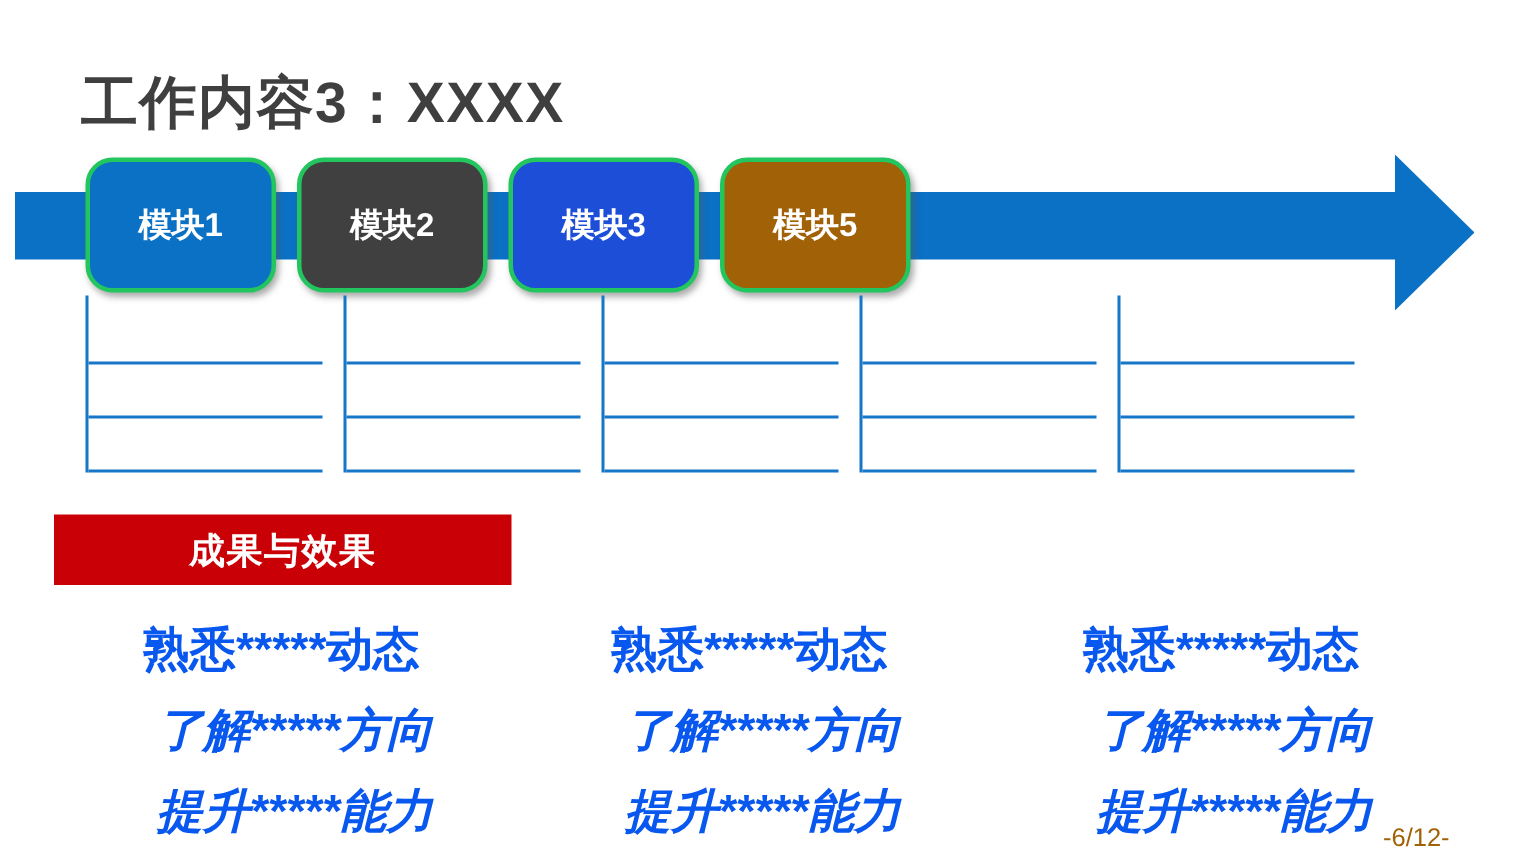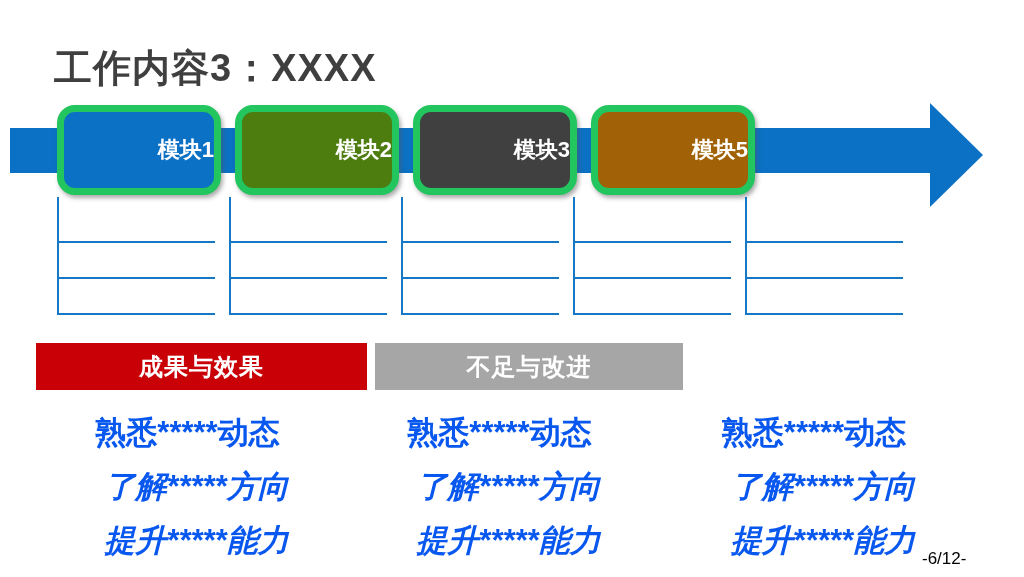--- a/index.html
+++ b/index.html
@@ -24,25 +24,25 @@
   }
   .arrow-head{
     left:930px;top:103px;width:53px;height:104px;
     background:#0b71c4;
     clip-path:polygon(0 0,100% 50%,0 100%);
   }
   .module-boxes-row{
     left:57px;top:105px;display:flex;gap:14px;
   }
   .module-box{
-    width:164px;height:90px;box-sizing:border-box;
+    width:127px;height:90px;box-sizing:border-box;
     background:#0b71c4;
-    border:7px solid #22c55e;border-radius:18px;
+    border:3px solid #22c55e;border-radius:18px;
     box-shadow:2px 3px 4px rgba(90,90,90,0.5);
-    display:flex;align-items:center;justify-content:flex-end;
+    display:flex;align-items:center;justify-content:center;
   }
   .module-label{
     color:#ffffff;font-size:22px;font-weight:700;
   }
 
   
   .module-notes-row{
     left:57px;top:197px;display:flex;gap:14px;
   }
   .module-note-panel{
@@ -57,21 +57,21 @@
   .note-rule-3{top:116px;}
 
   
   .sections-row{
     left:36px;top:343px;display:flex;gap:8px;
   }
   .section-header-bar{
     height:47px;display:flex;align-items:center;justify-content:center;
   }
   .section-header-bar.s0{width:303px;background:#0b71c4;}
-  .section-header-bar.s1{width:331px;background:#c90006;}
+  .section-header-bar.s1{width:305px;background:#c90006;}
   .section-header-bar.s2{width:308px;background:#a6a6a6;}
   .section-title{
     color:#ffffff;font-size:24px;font-weight:700;letter-spacing:1px;
   }
 
   
   .items-row{
     left:36px;top:414px;display:flex;gap:8px;
   }
   .section-item-list{display:flex;flex-direction:column;}
@@ -80,40 +80,40 @@
   .section-item-list.s2{width:308px;}
   .section-item{
     height:38px;margin-bottom:16px;
     display:flex;align-items:center;justify-content:center;
     color:#0857ee;font-size:31px;font-weight:700;white-space:nowrap;
   }
   .section-item.indent{transform:translateX(9px);font-style:italic;}
 
   .page-number{
     left:922px;top:549px;
-    color:#000000;font-size:17px;
+    color:#a16207;font-size:17px;
   }
 </style>
 </head>
 <body>
 
 <div class="abs slide-title">工作内容3：XXXX</div>
 
 <div>
   <div class="abs arrow-shaft" style="background-color: rgb(11, 113, 196);"></div>
   <div class="abs arrow-head" style="background-color: rgb(11, 113, 196);"></div>
 
   <div class="abs module-boxes-row">
     <div class="module-box" style="background-color: rgb(11, 113, 196);">
       <span class="module-label">模块1</span>
     </div>
-    <div class="module-box" style="background-color: #4d7c0f;">
+    <div class="module-box" style="background-color: #404040;">
       <span class="module-label">模块2</span>
     </div>
-    <div class="module-box" style="background-color: #404040;">
+    <div class="module-box" style="background-color: #1d4ed8;">
       <span class="module-label">模块3</span>
     </div>
     <div class="module-box" style="background-color: #a16207;">
       <span class="module-label">模块5</span>
     </div>
   </div>
 
   <div class="abs module-notes-row">
     <div class="module-note-panel">
       <div class="note-rule-line note-rule-1"></div>
@@ -140,23 +140,20 @@
       <div class="note-rule-line note-rule-2"></div>
       <div class="note-rule-line note-rule-3"></div>
     </div>
   </div>
 </div>
 
 <div class="abs sections-row">
   <div class="section-header-bar s1" style="background-color: rgb(201, 0, 6);">
     <span class="section-title">成果与效果</span>
   </div>
-  <div class="section-header-bar s2" style="background-color: rgb(166, 166, 166);">
-    <span class="section-title">不足与改进</span>
-  </div>
 </div>
 
 <div class="abs items-row">
   <div class="section-item-list s0">
     <div class="section-item">熟悉*****动态</div>
     <div class="section-item indent">了解*****方向</div>
     <div class="section-item indent">提升*****能力</div>
   </div>
   <div class="section-item-list s1">
     <div class="section-item">熟悉*****动态</div>

